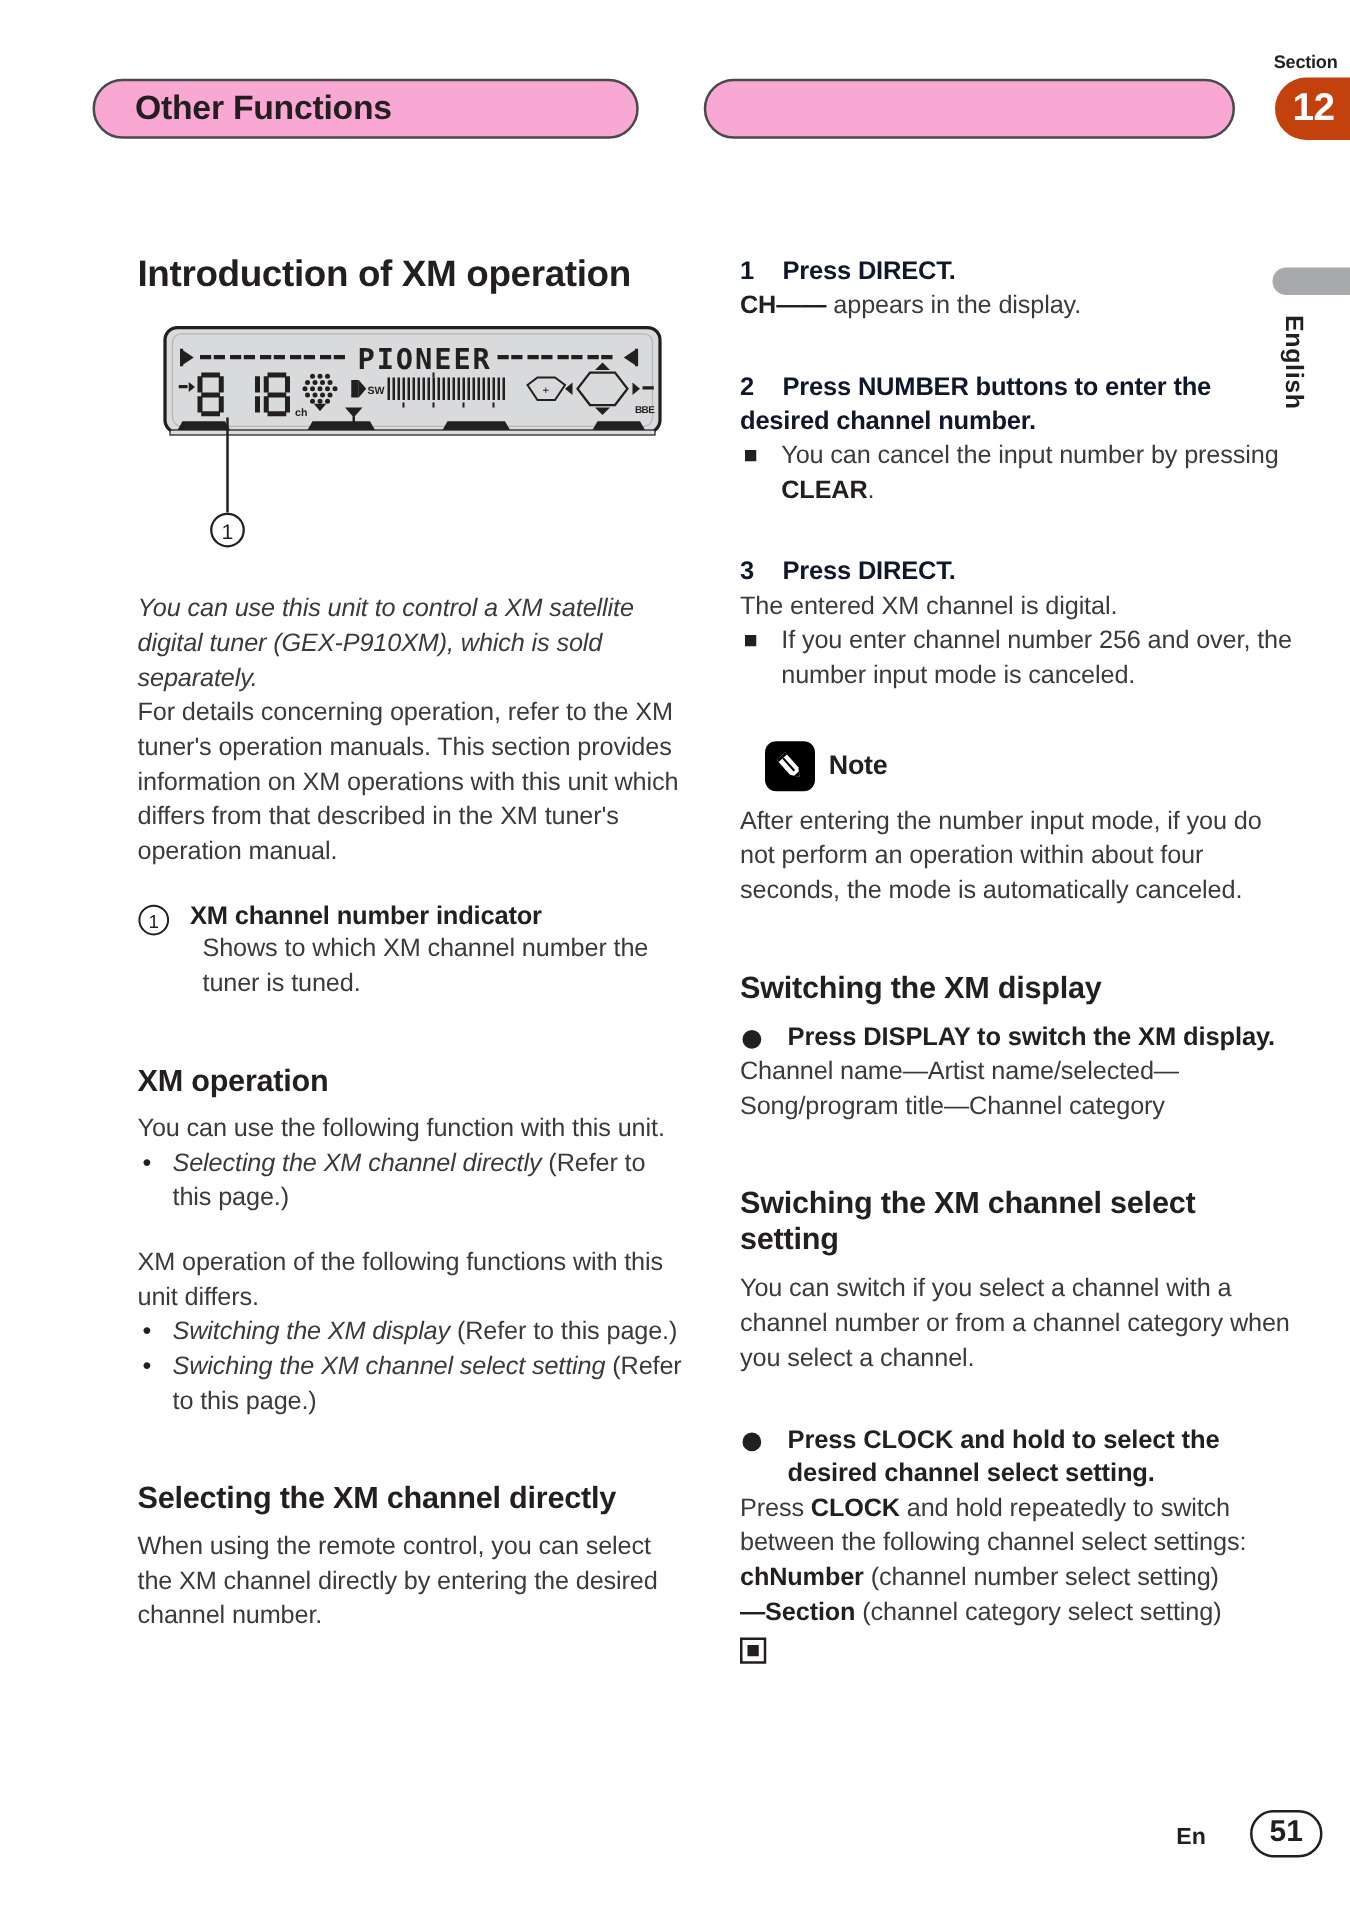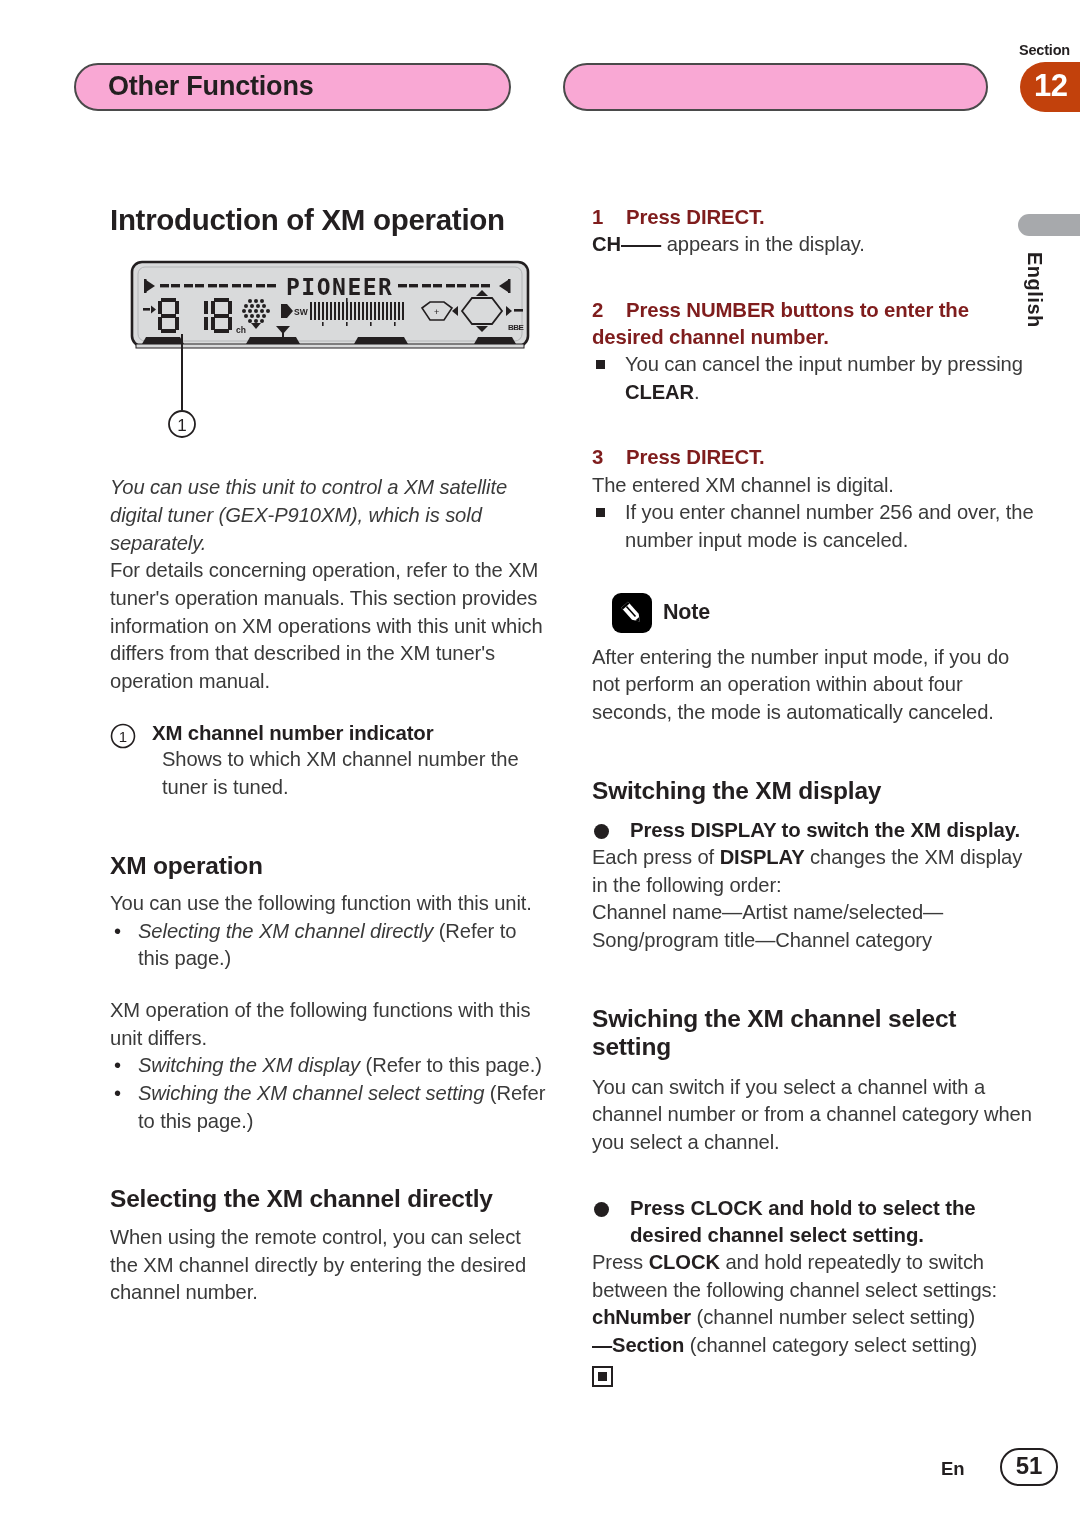--- a/index.html
+++ b/index.html
@@ -135,21 +135,21 @@
     color: #3a3a3a;
   }
   .ital { font-style: italic; }
   .bold { font-weight: bold; color: #231f20; }
   .stepline {
     margin: 0;
     font-size: 20.4px;
     font-weight: bold;
     line-height: 1.33;
     letter-spacing: -0.15px;
-    color: #7f1d1d;
+    color: #0f172a;
   }
   .step-num {
     display: inline-block;
     width: 34px;
   }
 
   
   .li {
     position: relative;
     margin: 0;
@@ -553,21 +553,20 @@
   <div style="height:11px"></div>
   <p class="body">After entering the number input mode, if you do not perform an operation within about four seconds, the mode is automatically canceled.</p>
 
   <div class="gap-xl"></div>
 
   <h2 class="sub-head">Switching the XM display</h2>
   <div style="height:12px"></div>
   <div class="li dot-big" style="font-size:20.4px; line-height:1.33;">
     <span class="mk"></span><span>Press DISPLAY to switch the XM display.</span>
   </div>
-  <p class="body"><span>Each press of </span><span class="bold">DISPLAY</span><span> changes the XM display in the following order:</span></p>
   <p class="body">Channel name—Artist name/selected—Song/program title—Channel category</p>
 
   <div class="gap-xl"></div>
 
   <h2 class="sub-head">Swiching the XM channel select setting</h2>
   <div style="height:12px"></div>
   <p class="body">You can switch if you select a channel with a channel number or from a channel category when you select a channel.</p>
 
   <div class="gap-l"></div>
 

